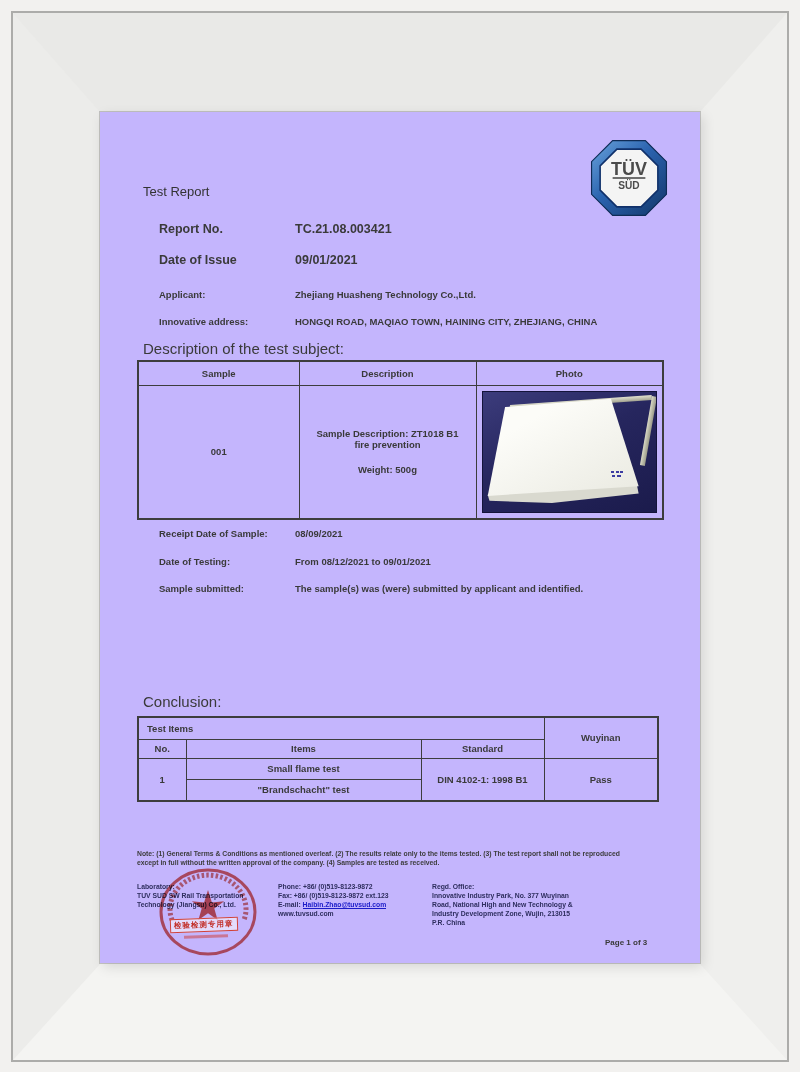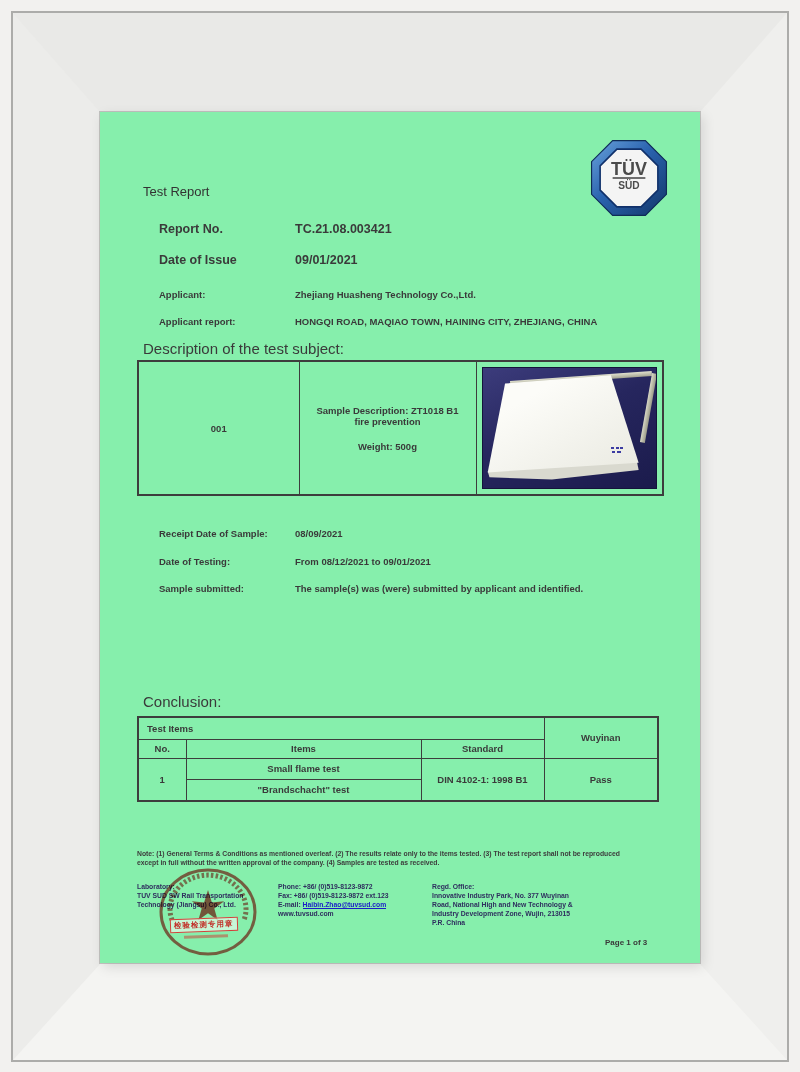--- a/index.html
+++ b/index.html
@@ -13,21 +13,21 @@
   .rim-line{position:absolute;inset:11px 11px 10px 11px;border:2px solid #acacaa;}
   .frame-face{
     position:absolute;inset:13px 13px 12px 13px;
     border-style:solid;border-width:99px 87px 96px 87px;
     border-color:#e9e9e7 #efefed #f4f4f2 #ececea;
     box-sizing:border-box;width:774px;height:1047px;
   }
   
   .document{
     position:absolute;left:100px;top:112px;width:600px;height:851px;
-    background:#86efac;
+    background:#c4b5fd;
     box-shadow:0 0 0 1px rgba(140,140,138,.45), 3px 4px 12px rgba(0,0,0,.12);
   }
   .abs{position:absolute;}
   .doc-title{left:43px;top:72px;font-size:13px;font-weight:400;color:#333;}
   .kv{position:absolute;left:43px;width:520px;}
   .kv .lbl{position:absolute;left:0;top:0;font-weight:700;color:#3a3a3a;padding-left:16px;}
   .kv .val{position:absolute;left:152px;top:0;font-weight:700;color:#3a3a3a;white-space:nowrap;}
   .fs12{font-size:12.5px;}
   .fs9{font-size:9.5px;}
   .heading{left:43px;font-size:15px;font-weight:400;color:#3a3a3a;}
@@ -116,33 +116,38 @@
   <div class="kv fs12" style="top:141px;">
     <span class="lbl">Date of Issue</span>
     <span class="val">09/01/2021</span>
   </div>
 
   <div class="kv fs9" style="top:177px;">
     <span class="lbl">Applicant:</span>
     <span class="val">Zhejiang Huasheng Technology Co.,Ltd.</span>
   </div>
   <div class="kv fs9" style="top:204px;">
-    <span class="lbl">Applicant report:</span>
+    <span class="lbl">Innovative address:</span>
     <span class="val">HONGQI ROAD, MAQIAO TOWN, HAINING CITY, ZHEJIANG, CHINA</span>
   </div>
 
   <div class="abs heading" style="top:228px;">Description of the test subject:</div>
 
   <table class="doc-table" style="top:248px;width:525px;">
     <colgroup>
         <col style="width:161px">
         <col style="width:177px">
         <col style="width:187px">
       </colgroup>
     <tbody>
+        <tr style="height:24px;">
+      <th>Sample</th>
+      <th>Description</th>
+      <th>Photo</th>
+    </tr>
     <tr style="height:131px;">
       <td>001</td>
       <td class="desc-cell">
         <div style="padding:0 14px;">Sample Description: ZT1018 B1 fire prevention</div>
         <div class="desc-gap">Weight: 500g</div>
       </td>
       <td>
         <div class="photo">
           <div class="ruler-top"></div>
           <div class="ruler-right"></div>

